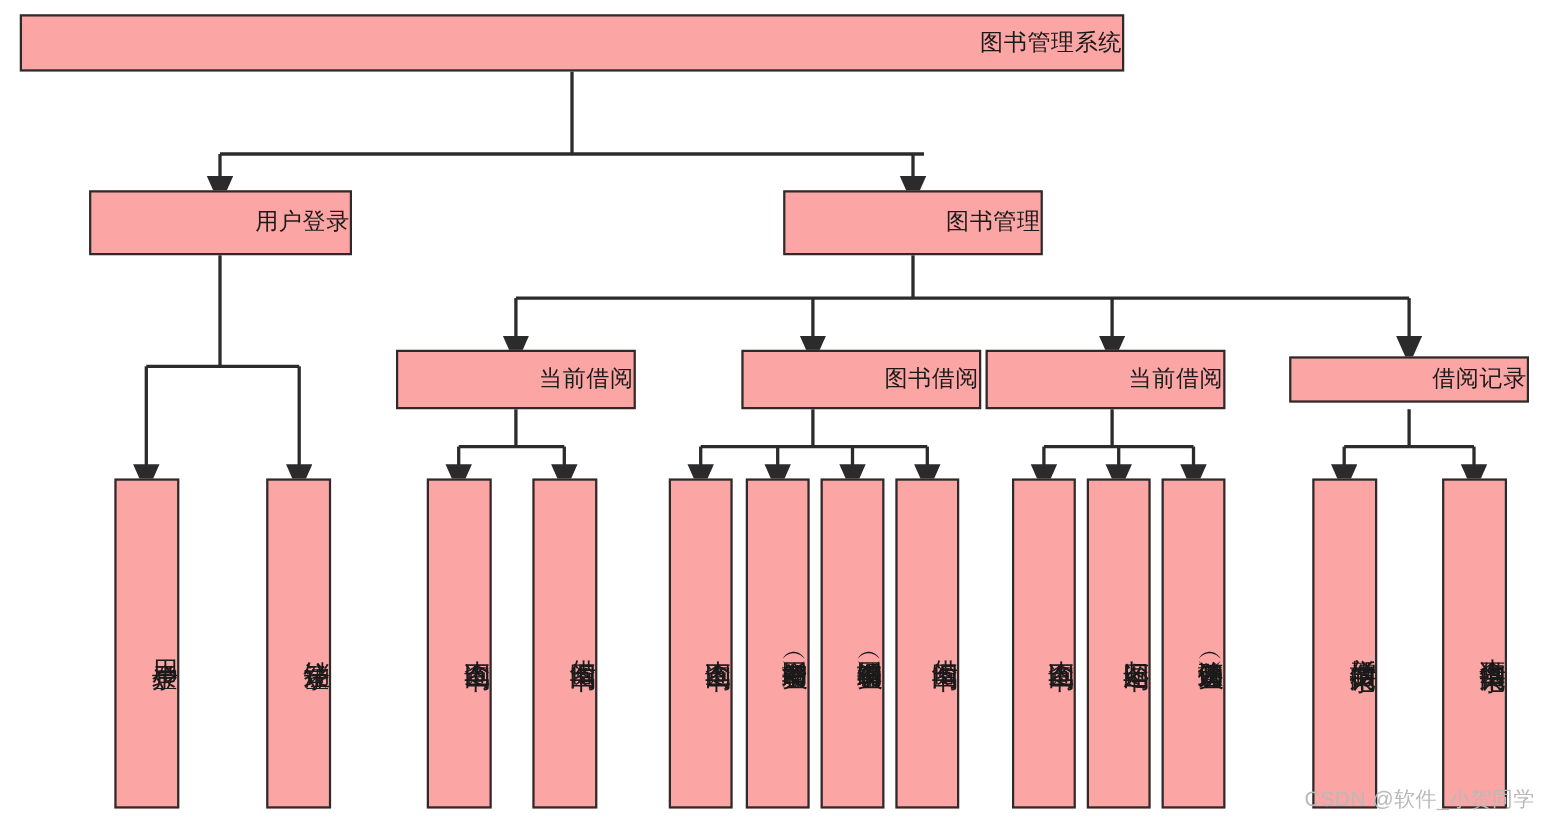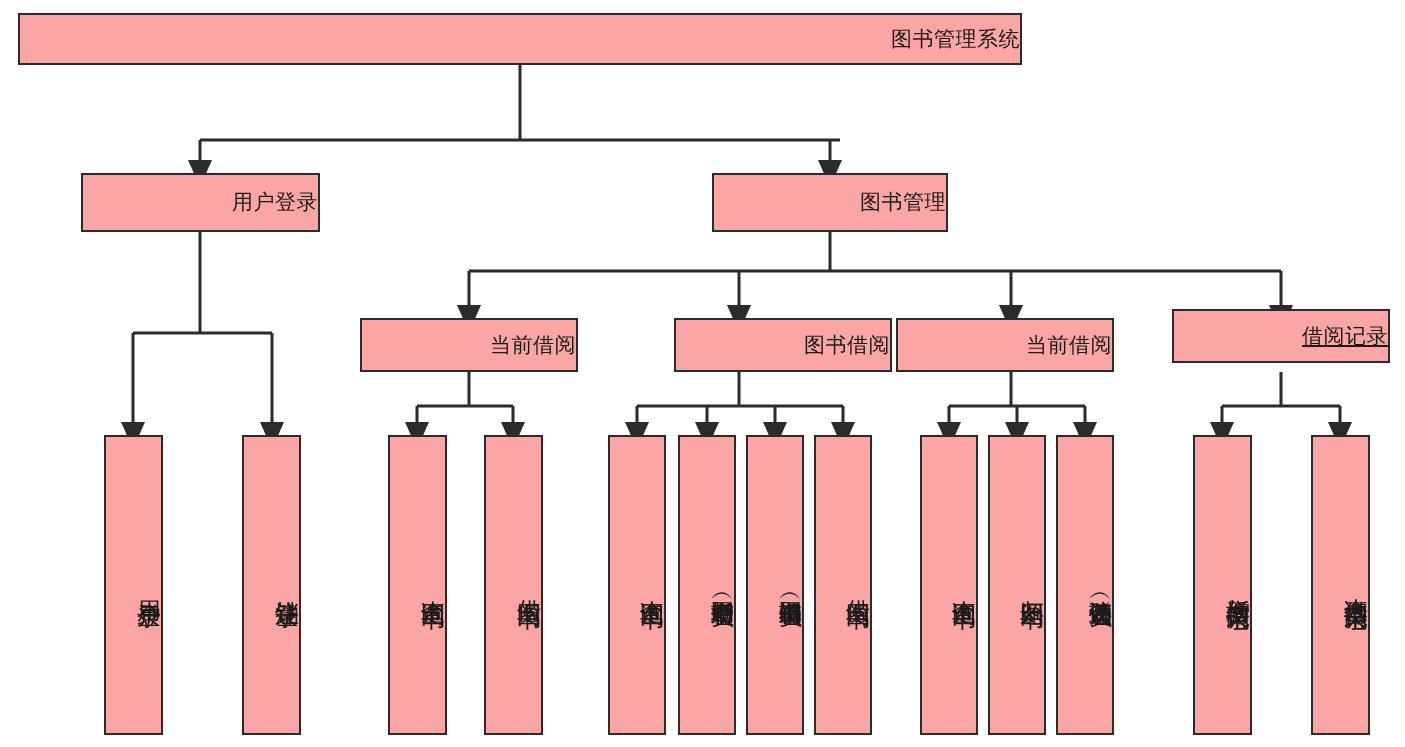--- a/index.html
+++ b/index.html
@@ -141,21 +141,21 @@
   <div id="nodes-level3">
       <div class="node horizontal" style="left: 360px; top: 318px; width: 218px; height: 54px;">
         <span class="label">当前借阅</span>
       </div>
       <div class="node horizontal" style="left: 630px; top: 318px; width: 218px; height: 54px; margin-left: 44px;">
         <span class="label">图书借阅</span>
       </div>
       <div class="node horizontal" style="left: 896px; top: 318px; width: 218px; height: 54px;">
         <span class="label">当前借阅</span>
       </div>
-      <div class="node horizontal" style="left: 1172px; top: 309px; width: 218px; height: 54px; text-decoration: underline;">
+      <div class="node horizontal" style="left: 1172px; top: 324px; width: 218px; height: 42px;">
         <span class="label">借阅记录</span>
       </div>
     </div>
   <div id="nodes-leaves">
       <div class="node vertical" style="left: 104px; top: 435px; width: 59px; height: 300px;">
         <span class="label">用户登录</span>
       </div>
       <div class="node vertical" style="left: 242px; top: 435px; width: 59px; height: 300px;">
         <span class="label">注销登录</span>
       </div>
@@ -187,13 +187,14 @@
         <span class="label">确认归还（管理员）</span>
       </div>
       <div class="node vertical" style="left: 1193px; top: 435px; width: 59px; height: 300px;">
         <span class="label">新增借阅记录</span>
       </div>
       <div class="node vertical" style="left: 1311px; top: 435px; width: 59px; height: 300px;">
         <span class="label">查询借阅记录</span>
       </div>
     </div>
 
+  <div class="watermark">CSDN @软件_小贺同学</div>
 </div>
 
 </body></html>

